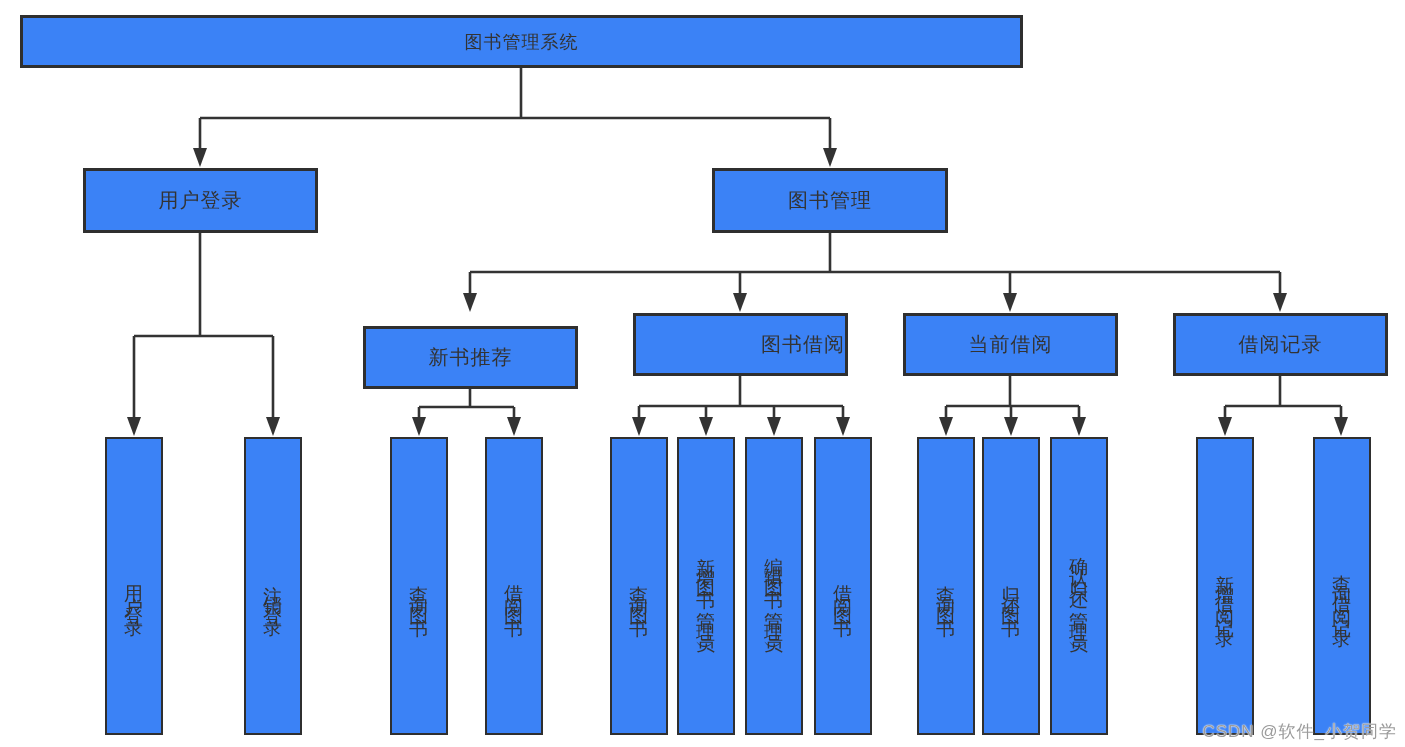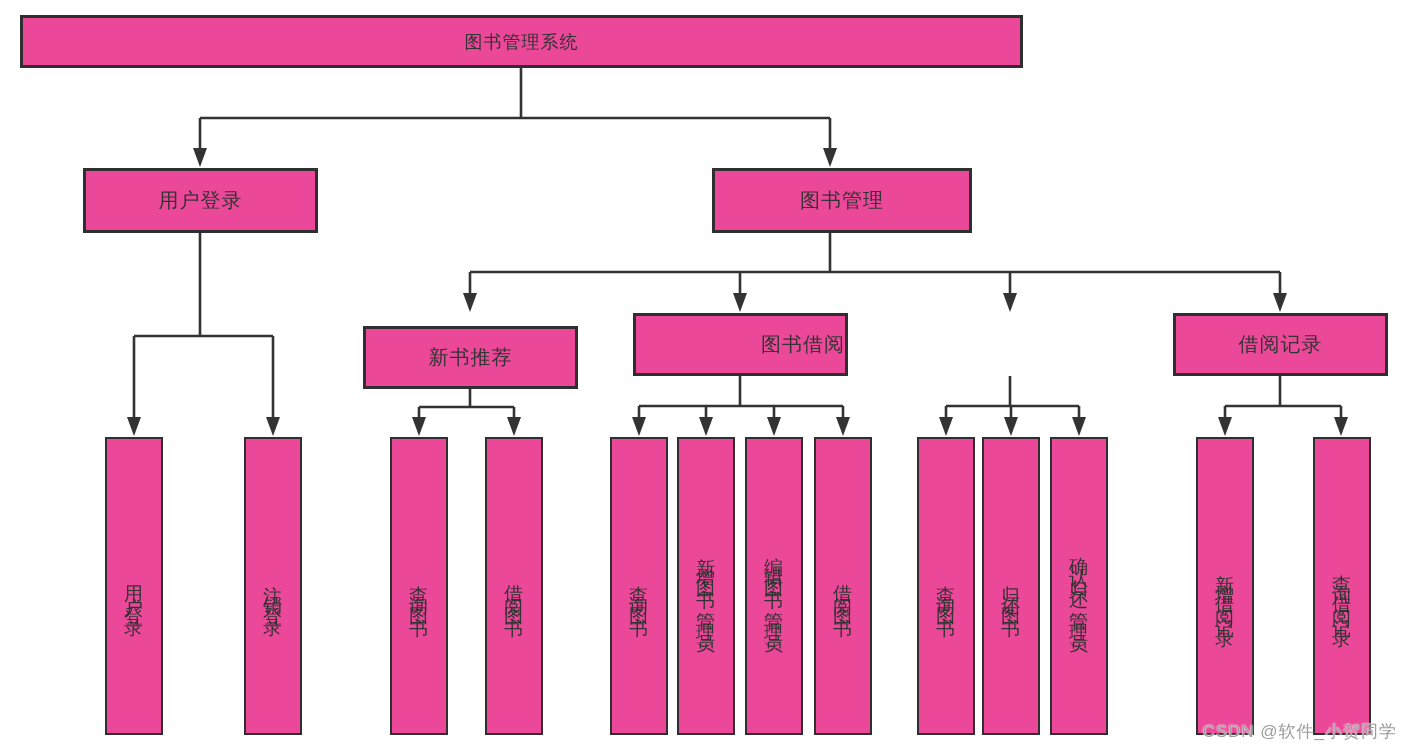--- a/index.html
+++ b/index.html
@@ -6,38 +6,38 @@
     --line:#333333; --border:#2f2f2f; --text:#333333;
     --watermark:#9b9b9b; --background:#ffffff;
   }
   html,body{margin:0;padding:0;background:var(--background);}
   .canvas{
     position:relative;width:1405px;height:747px;background:var(--background);
     font-family:"Liberation Sans",sans-serif;color:var(--text);overflow:hidden;
   }
   .connectors{position:absolute;left:0;top:0;width:1405px;height:747px;}
   .node{
-    position:absolute;box-sizing:border-box;background:#ec4899;
+    position:absolute;box-sizing:border-box;background:#3b82f6;
     border:3px solid var(--border);
     display:flex;align-items:center;justify-content:center;
     text-align:center;
   }
   .node.root-node{font-size:18px;letter-spacing:1px;}
   .node.branch-node{font-size:20px;letter-spacing:1px;}
   .node.group-node{font-size:20px;letter-spacing:1px;}
   .node.leaf-node{border-width:2.5px;}
   .leaf-node .vtext{
     writing-mode:vertical-rl;text-orientation:mixed;
     font-size:19px;letter-spacing:11px;line-height:1;
     padding-top:11px; 
   }
   
   .root-node  {left:20px;  top:15px;  width:1003px;height:53px;}
   .branch-0   {left:83px;  top:168px; width:235px; height:65px;}
-  .branch-1   {left:712px; top:168px; width:260px; height:65px;}
+  .branch-1   {left:712px; top:168px; width:236px; height:65px;}
   .group-0    {left:363px; top:313px; width:215px; height:63px;margin-top:13px;}
   .group-1    {left:633px; top:313px; width:215px; height:63px;justify-content:flex-end;}
   .group-2    {left:903px; top:313px; width:215px; height:63px;}
   .group-3    {left:1173px;top:313px; width:215px; height:63px;text-align:right;}
   .leaf-node  {top:437px;  width:58px; height:298px;}
   .leaf-u0{left:105px;}  .leaf-u1{left:244px;}
   .leaf-n0{left:390px;}  .leaf-n1{left:485px;}
   .leaf-j0{left:610px;}  .leaf-j1{left:677px;}  .leaf-j2{left:745px;}  .leaf-j3{left:814px;}
   .leaf-c0{left:917px;}  .leaf-c1{left:982px;}  .leaf-c2{left:1050px;}
   .leaf-r0{left:1196px;} .leaf-r1{left:1313px;}
@@ -101,20 +101,23 @@
   <div class="node branch-node branch-1">
     <span>图书管理</span>
   </div>
 
   <div class="node group-node group-0">
     <span>新书推荐</span>
   </div>
   <div class="node group-node group-1">
     <span>图书借阅</span>
   </div>
+  <div class="node group-node group-2">
+    <span>当前借阅</span>
+  </div>
   <div class="node group-node group-3">
     <span>借阅记录</span>
   </div>
 
   <div class="node leaf-node leaf-u0">
     <span class="vtext">用户登录</span>
   </div>
   <div class="node leaf-node leaf-u1">
     <span class="vtext">注销登录</span>
   </div>

